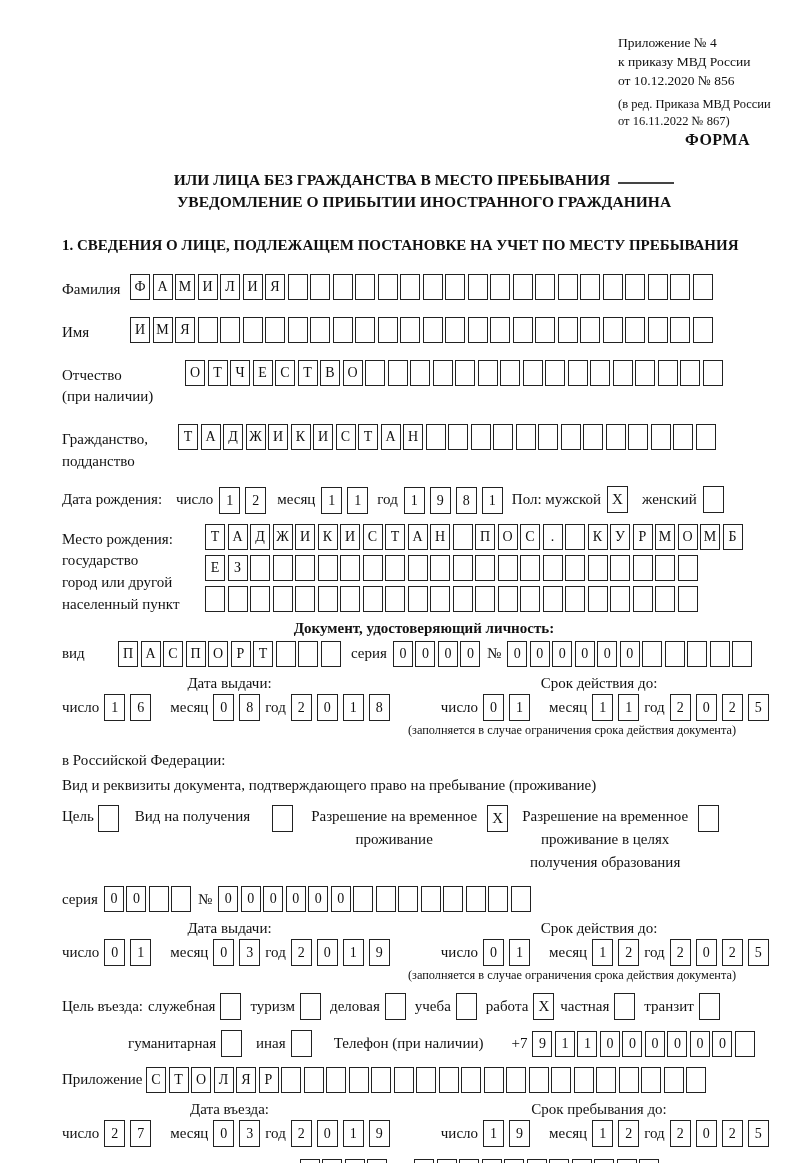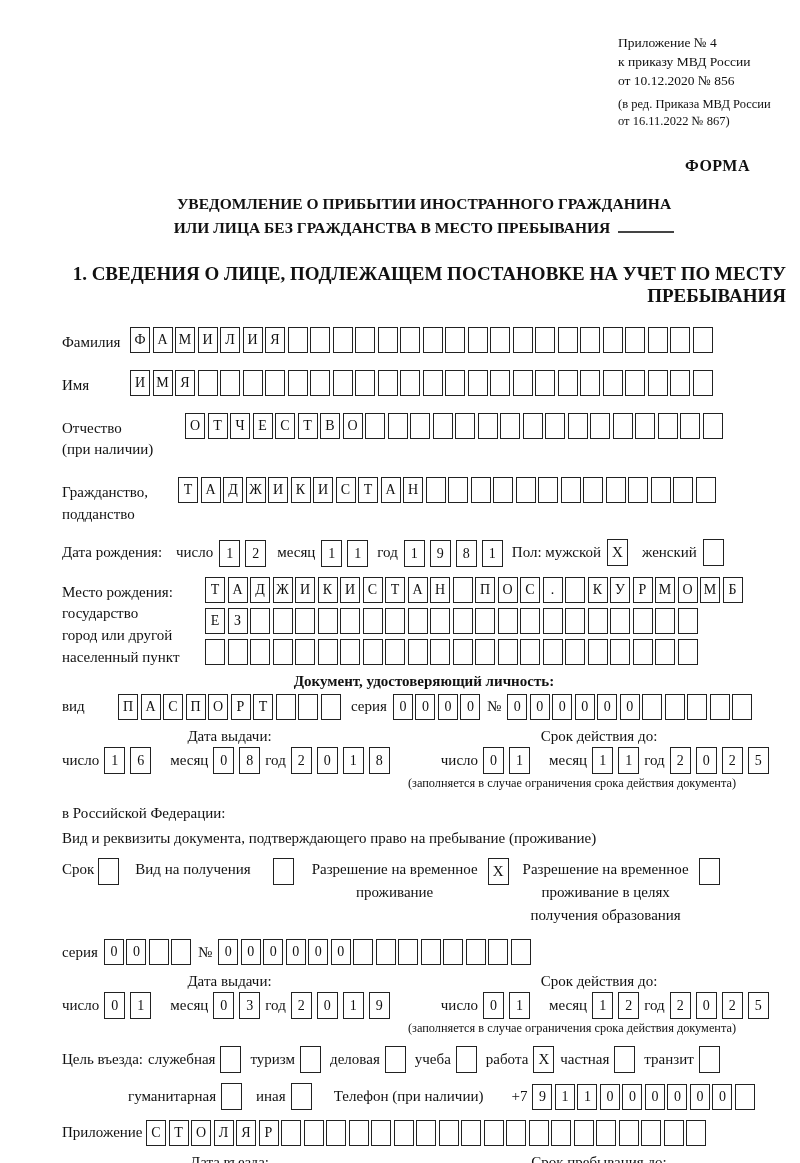--- a/index.html
+++ b/index.html
@@ -5,25 +5,25 @@
   html,body{margin:0;padding:0;}
   body{
     width:800px;height:1163px;overflow:hidden;background:#ffffff;color:#111;
     font-family:"Liberation Serif", serif;font-size:15px;
   }
   .page{box-sizing:border-box;width:800px;height:1163px;padding:34px 14px 0 62px;}
 
   
   .annex{margin-left:556px;font-size:13.5px;line-height:1.4;}
   .revision{margin-left:556px;font-size:12.5px;line-height:1.4;margin-top:5px;}
-  .form-label{text-align:right;padding-right:36px;font-weight:bold;font-size:16px;margin-top:26px;letter-spacing:.5px;}
+  .form-label{text-align:right;padding-right:36px;font-weight:bold;font-size:16px;letter-spacing:.5px;}
 
   .title{margin-top:18px;text-align:center;font-weight:bold;font-size:15.5px;line-height:1.45;}
   .title-underline{display:inline-block;width:56px;border-bottom:2.5px solid #444;height:1em;vertical-align:baseline;margin-left:8px;}
-  .section-title{margin-top:24px;font-weight:bold;font-size:19px;text-align:right;}
+  .section-title{margin-top:24px;font-weight:bold;font-size:15px;}
 
   
   .cell{
     display:inline-block;box-sizing:content-box;width:18px;height:24px;border:1.5px solid #222;
     margin-right:2.5px;text-align:center;font-size:14px;line-height:24px;vertical-align:middle;
     background:#fff;
   }
   .boxes{white-space:nowrap;display:inline-block;}
   .checkbox{
     display:inline-block;box-sizing:content-box;width:19px;height:25px;border:1.5px solid #222;
@@ -75,22 +75,22 @@
     <div>от 10.12.2020 № 856</div>
   </div>
   <div class="revision">
     <div>(в ред. Приказа МВД России</div>
     <div>от 16.11.2022 № 867)</div>
   </div>
 
   <div class="form-label">ФОРМА</div>
 
   <div class="title">
+    <div><span>ИЛИ ЛИЦА БЕЗ ГРАЖДАНСТВА В МЕСТО ПРЕБЫВАНИЯ</span><span class="title-underline"></span></div>
     <div>УВЕДОМЛЕНИЕ О ПРИБЫТИИ ИНОСТРАННОГО ГРАЖДАНИНА</div>
-    <div><span>ИЛИ ЛИЦА БЕЗ ГРАЖДАНСТВА В МЕСТО ПРЕБЫВАНИЯ</span><span class="title-underline"></span></div>
   </div>
 
   <div class="section-title">1. СВЕДЕНИЯ О ЛИЦЕ, ПОДЛЕЖАЩЕМ ПОСТАНОВКЕ НА УЧЕТ ПО МЕСТУ ПРЕБЫВАНИЯ</div>
 
   <div class="frow" style="margin-top:20px;">
     <div class="flabel w68">Фамилия</div>
     <div class="boxes"><span class="cell">Ф</span><span class="cell">А</span><span class="cell">М</span><span class="cell">И</span><span class="cell">Л</span><span class="cell">И</span><span class="cell">Я</span><span class="cell"></span><span class="cell"></span><span class="cell"></span><span class="cell"></span><span class="cell"></span><span class="cell"></span><span class="cell"></span><span class="cell"></span><span class="cell"></span><span class="cell"></span><span class="cell"></span><span class="cell"></span><span class="cell"></span><span class="cell"></span><span class="cell"></span><span class="cell"></span><span class="cell"></span><span class="cell"></span><span class="cell"></span></div>
   </div>
 
   <div class="frow">
@@ -174,21 +174,21 @@
   </div>
   <div class="footnote">(заполняется в случае ограничения срока действия документа)</div>
 
   <div class="intro">
     <div>в Российской Федерации:</div>
     <div>Вид и реквизиты документа, подтверждающего право на пребывание (проживание)</div>
   </div>
 
   <div class="res-opts">
     <div class="opt">
-      <span class="opt-label">Срок</span>
+      <span class="opt-label">Цель</span>
       <span class="checkbox" style="margin-left:4px;"></span>
     </div>
     <div class="opt" style="margin-left:16px;">
       <span class="opt-label">Вид на получения</span>
       <span class="checkbox" style="margin-left:22px;"></span>
     </div>
     <div class="opt" style="margin-left:18px;">
       <span class="opt-label center">Разрешение на временное<br>проживание</span>
       <span class="checkbox">X</span>
     </div>

